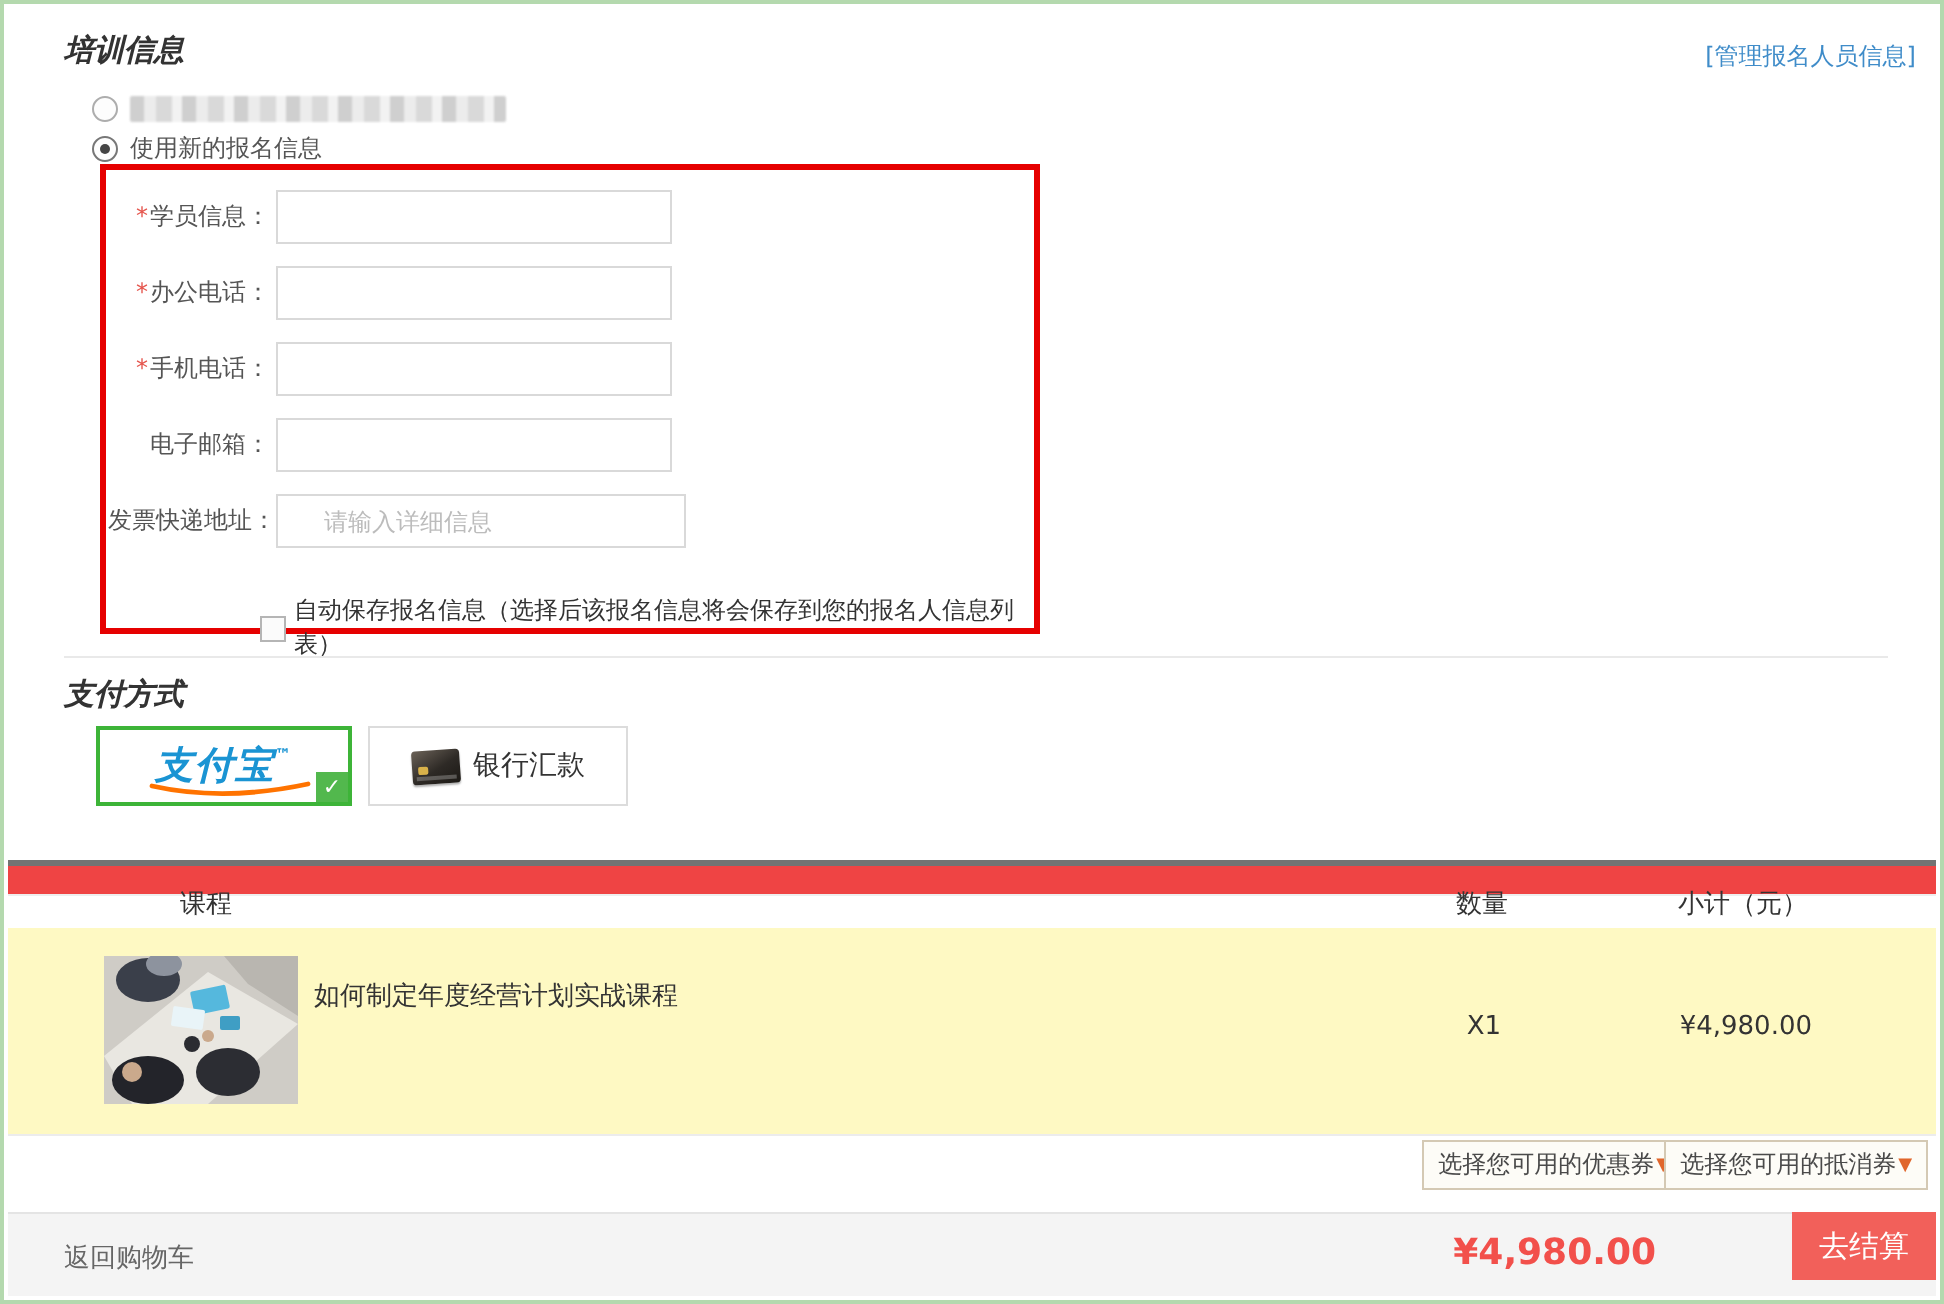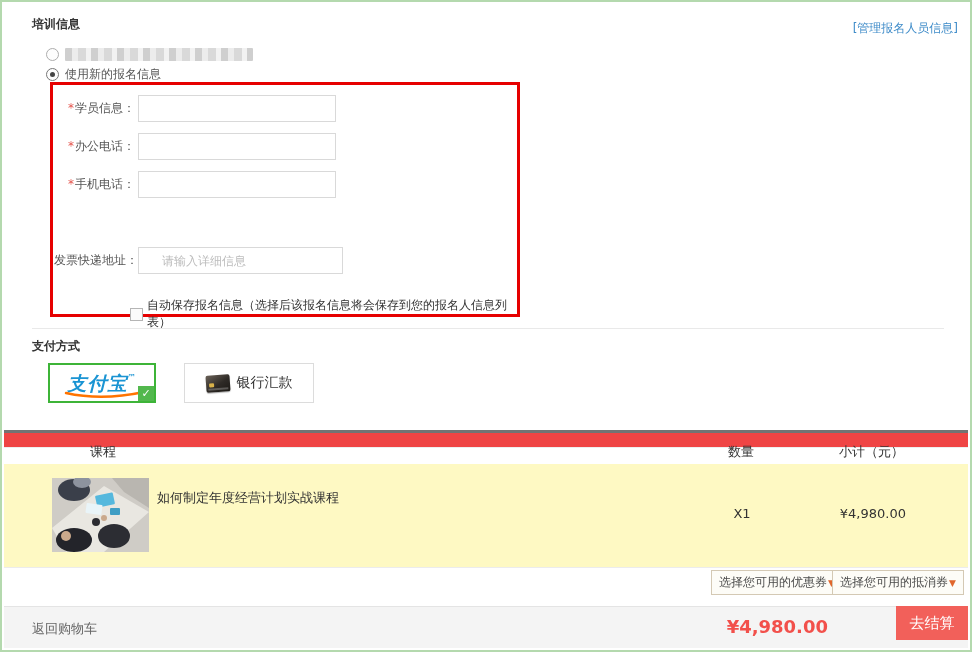--- a/index.html
+++ b/index.html
@@ -3,21 +3,21 @@
 <meta charset="utf-8">
 <style>
   * { margin:0; padding:0; box-sizing:border-box; }
   html,body { background:#fff; font-family:"DejaVu Sans","Liberation Sans",sans-serif; }
   .page {
     position:relative; width:972px; height:652px;
     background:#fff; border:2px solid #b4d9ae; overflow:hidden;
     color:#333;
   }
   
-  .sec-title { position:absolute; left:30px; font-size:12px; font-weight:bold; color:#333; }
+  .sec-title { position:absolute; left:30px; font-size:15px; font-weight:bold; color:#333;font-style:italic; }
   .manage-link { position:absolute; right:12px; top:18px; font-size:12px; color:#3f8cc9; cursor:pointer; text-decoration:none; }
   
   .opt-row { position:absolute; left:44px; display:flex; align-items:center; gap:6px; font-size:12px; color:#555; cursor:pointer; }
   .radio { width:13px; height:13px; border-radius:50%; border:1px solid #adadad; background:#fdfdfd; position:relative; flex:0 0 13px; }
   .radio.sel { border-color:#777; }
   .radio.sel::after { content:""; position:absolute; left:3px; top:3px; width:5px; height:5px; border-radius:50%; background:#444; }
   .redacted {
     width:188px; height:13px; border-radius:1px;
     background:
       repeating-linear-gradient(90deg,#c7c7c7 0 7px,#e9e9e9 7px 13px,#d3d3d3 13px 21px,#f0f0f0 21px 26px),
@@ -31,21 +31,21 @@
   .flabel .req { color:#e5554d; margin-right:1px; }
   .finput { margin-left:3px; width:198px; height:27px; border:1px solid #d9d9d9; font-size:12px; padding:0 23px; color:#333; outline:none; }
   .finput::placeholder { color:#bcbcbc; }
   .finput.wide { width:205px; }
   .chk-row { position:absolute; left:77px; top:212px; display:flex; align-items:center; gap:4px; font-size:12px; color:#333; }
   .chk { width:13px; height:13px; border:1px solid #b5b5b5; background:#fbfbfb; flex:0 0 13px; }
   
   .divider { position:absolute; left:30px; width:912px; height:1px; background:#e9e9e9; }
   
   .pay-btn { position:absolute; top:361px; height:40px; background:#fff; display:flex; align-items:center; justify-content:center; cursor:pointer; }
-  .pay-alipay { left:46px; width:108px; border:2px solid #3db438; }
+  .pay-alipay { left:46px; width:128px; border:2px solid #3db438; }
   .pay-bank { left:182px; width:130px; border:1px solid #dcdcdc; }
   .alipay-logo { position:relative; font-size:19px; font-weight:bold; font-style:italic; color:#1a94d3; letter-spacing:1px; line-height:1; }
   .alipay-tm { font-size:8px; font-style:normal; vertical-align:top; color:#1a94d3; }
   .alipay-swoosh { position:absolute; left:-6px; bottom:-7px; width:86px; height:10px; }
   .sel-badge { position:absolute; right:0; bottom:0; width:16px; height:15px; background:#52b84d; color:#fff; font-size:11px; line-height:15px; text-align:center; }
   .card-icon { position:relative; width:24px; height:17px; background:linear-gradient(150deg,#6b6258 0%,#2e2a26 55%,#1c1915 100%); border-radius:2px; margin-right:7px; transform:rotate(-4deg); box-shadow:0 1px 1px rgba(0,0,0,.3); }
   .card-icon::before { content:""; position:absolute; left:3px; top:8px; width:5px; height:4px; background:#d9b24a; border-radius:1px; }
   .card-icon::after { content:""; position:absolute; left:2px; bottom:2px; right:2px; height:2px; background:rgba(255,255,255,.25); }
   .bank-label { font-size:14px; color:#333; }
   
@@ -91,20 +91,24 @@
     <div class="frow" style="top:10px;">
       <span class="flabel"><span class="req">*</span><span>学员信息：</span></span>
       <input class="finput" type="text" placeholder="" style="">
     </div>
     <div class="frow" style="top:48px;">
       <span class="flabel"><span class="req">*</span><span>办公电话：</span></span>
       <input class="finput" type="text" placeholder="" style="">
     </div>
     <div class="frow" style="top:86px;align-items:center;">
       <span class="flabel"><span class="req">*</span><span>手机电话：</span></span>
+      <input class="finput" type="text" placeholder="" style="">
+    </div>
+    <div class="frow" style="top:124px;">
+      <span class="flabel"><span class="req"></span><span>电子邮箱：</span></span>
       <input class="finput" type="text" placeholder="" style="">
     </div>
     <div class="frow" style="top:162px;">
       <span class="flabel"><span class="req"></span><span>发票快递地址：</span></span>
       <input class="finput wide" type="text" placeholder="请输入详细信息" style="">
     </div>
     <div class="chk-row">
       <span class="chk"></span>
       <span>自动保存报名信息（选择后该报名信息将会保存到您的报名人信息列表）</span>
     </div>

